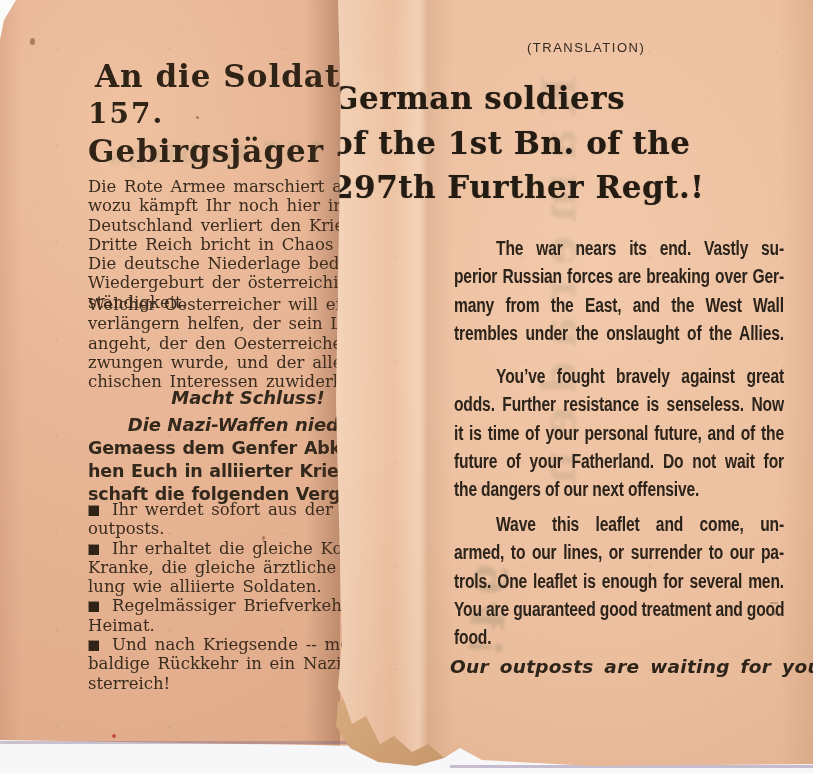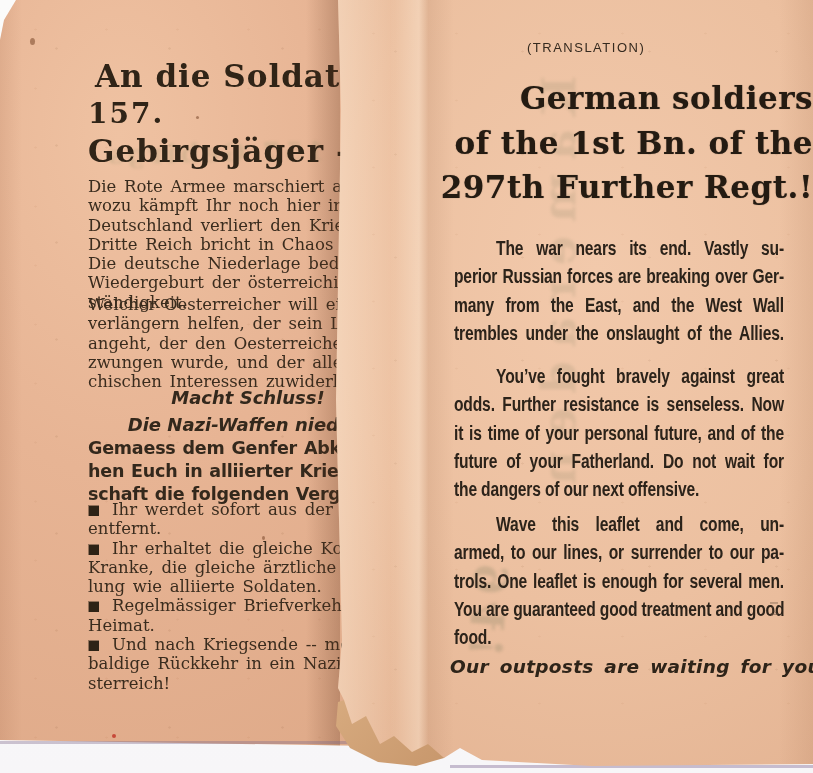--- a/index.html
+++ b/index.html
@@ -52,21 +52,21 @@
       linear-gradient(to right,rgba(255,238,218,.45),rgba(255,238,218,0) 64px),
       linear-gradient(to left,rgba(140,85,50,.12),rgba(140,85,50,0) 34px),
       radial-gradient(105% 85% at 55% 35%,#f2c9ab 0%,#ecc0a0 52%,#e2b190 100%);
     background-size:127px 103px,83px 67px,100% 100%,100% 100%,100% 100%;
     color:#2c231a;
   }
   .crease{position:absolute;left:58px;top:0;width:64px;height:100%;
     background:linear-gradient(to right,rgba(255,244,226,0),rgba(255,244,226,.32) 45%,rgba(120,70,40,.10) 60%,rgba(120,70,40,0));}
   .translation{position:absolute;left:195px;top:40px;font-family:"Liberation Sans",sans-serif;
     font-size:13px;letter-spacing:1.5px;color:#352a1f;}
-  .en-title{position:absolute;left:0;top:76px;width:481px;text-align:right;
+  .en-title{position:absolute;left:0;top:76px;width:481px;text-align:left;
     font-family:"DejaVu Serif",serif;font-weight:700;font-size:31px;letter-spacing:.5px;color:#241b12;
     text-shadow:0 0 1px rgba(36,27,18,.45);}
   .en-title div{height:44.5px;line-height:44.5px;white-space:nowrap;}
   .en-p{position:absolute;left:122px;width:330px;font-family:"Liberation Sans",sans-serif;font-weight:700;}
   .en-p1{top:234px;} .en-p2{top:362px;} .en-p3{top:510px;}
   .en-line{width:423px;transform:scaleX(.78);transform-origin:0 0;
     height:28.3px;line-height:28.3px;font-size:20px;letter-spacing:-.2px;
     text-align:justify;text-align-last:justify;white-space:nowrap;}
   .en-line.first{text-indent:54px;}
   .en-line.endpara{text-align-last:left;}
@@ -122,21 +122,21 @@
     <div class="slogan slogan2">Die Nazi-Waffen nieder!</div>
 
     <div class="de-block de-para3">
       <div class="de3-line">Gemaess dem Genfer Abkomme</div>
       <div class="de3-line">hen Euch in alliierter Kriegsge</div>
       <div class="de3-line">schaft die folgenden Vergünstigun</div>
     </div>
 
     <div class="de-block de-bullets">
       <div class="de-line"><span class="sq"></span><span>Ihr werdet sofort aus der Kam</span></div>
-      <div class="de-line">entfernt.</div>
+      <div class="de-line">outposts.</div>
       <div class="de-line"><span class="sq"></span><span>Ihr erhaltet die gleiche Kost u</span></div>
       <div class="de-line">Kranke, die gleiche ärztliche B</div>
       <div class="de-line">lung wie alliierte Soldaten.</div>
       <div class="de-line"><span class="sq"></span><span>Regelmässiger Briefverkehr n</span></div>
       <div class="de-line">Heimat.</div>
       <div class="de-line"><span class="sq"></span><span>Und nach Kriegsende -- mö</span></div>
       <div class="de-line">baldige Rückkehr in ein Nazi-fre</div>
       <div class="de-line">sterreich!</div>
     </div>
 

